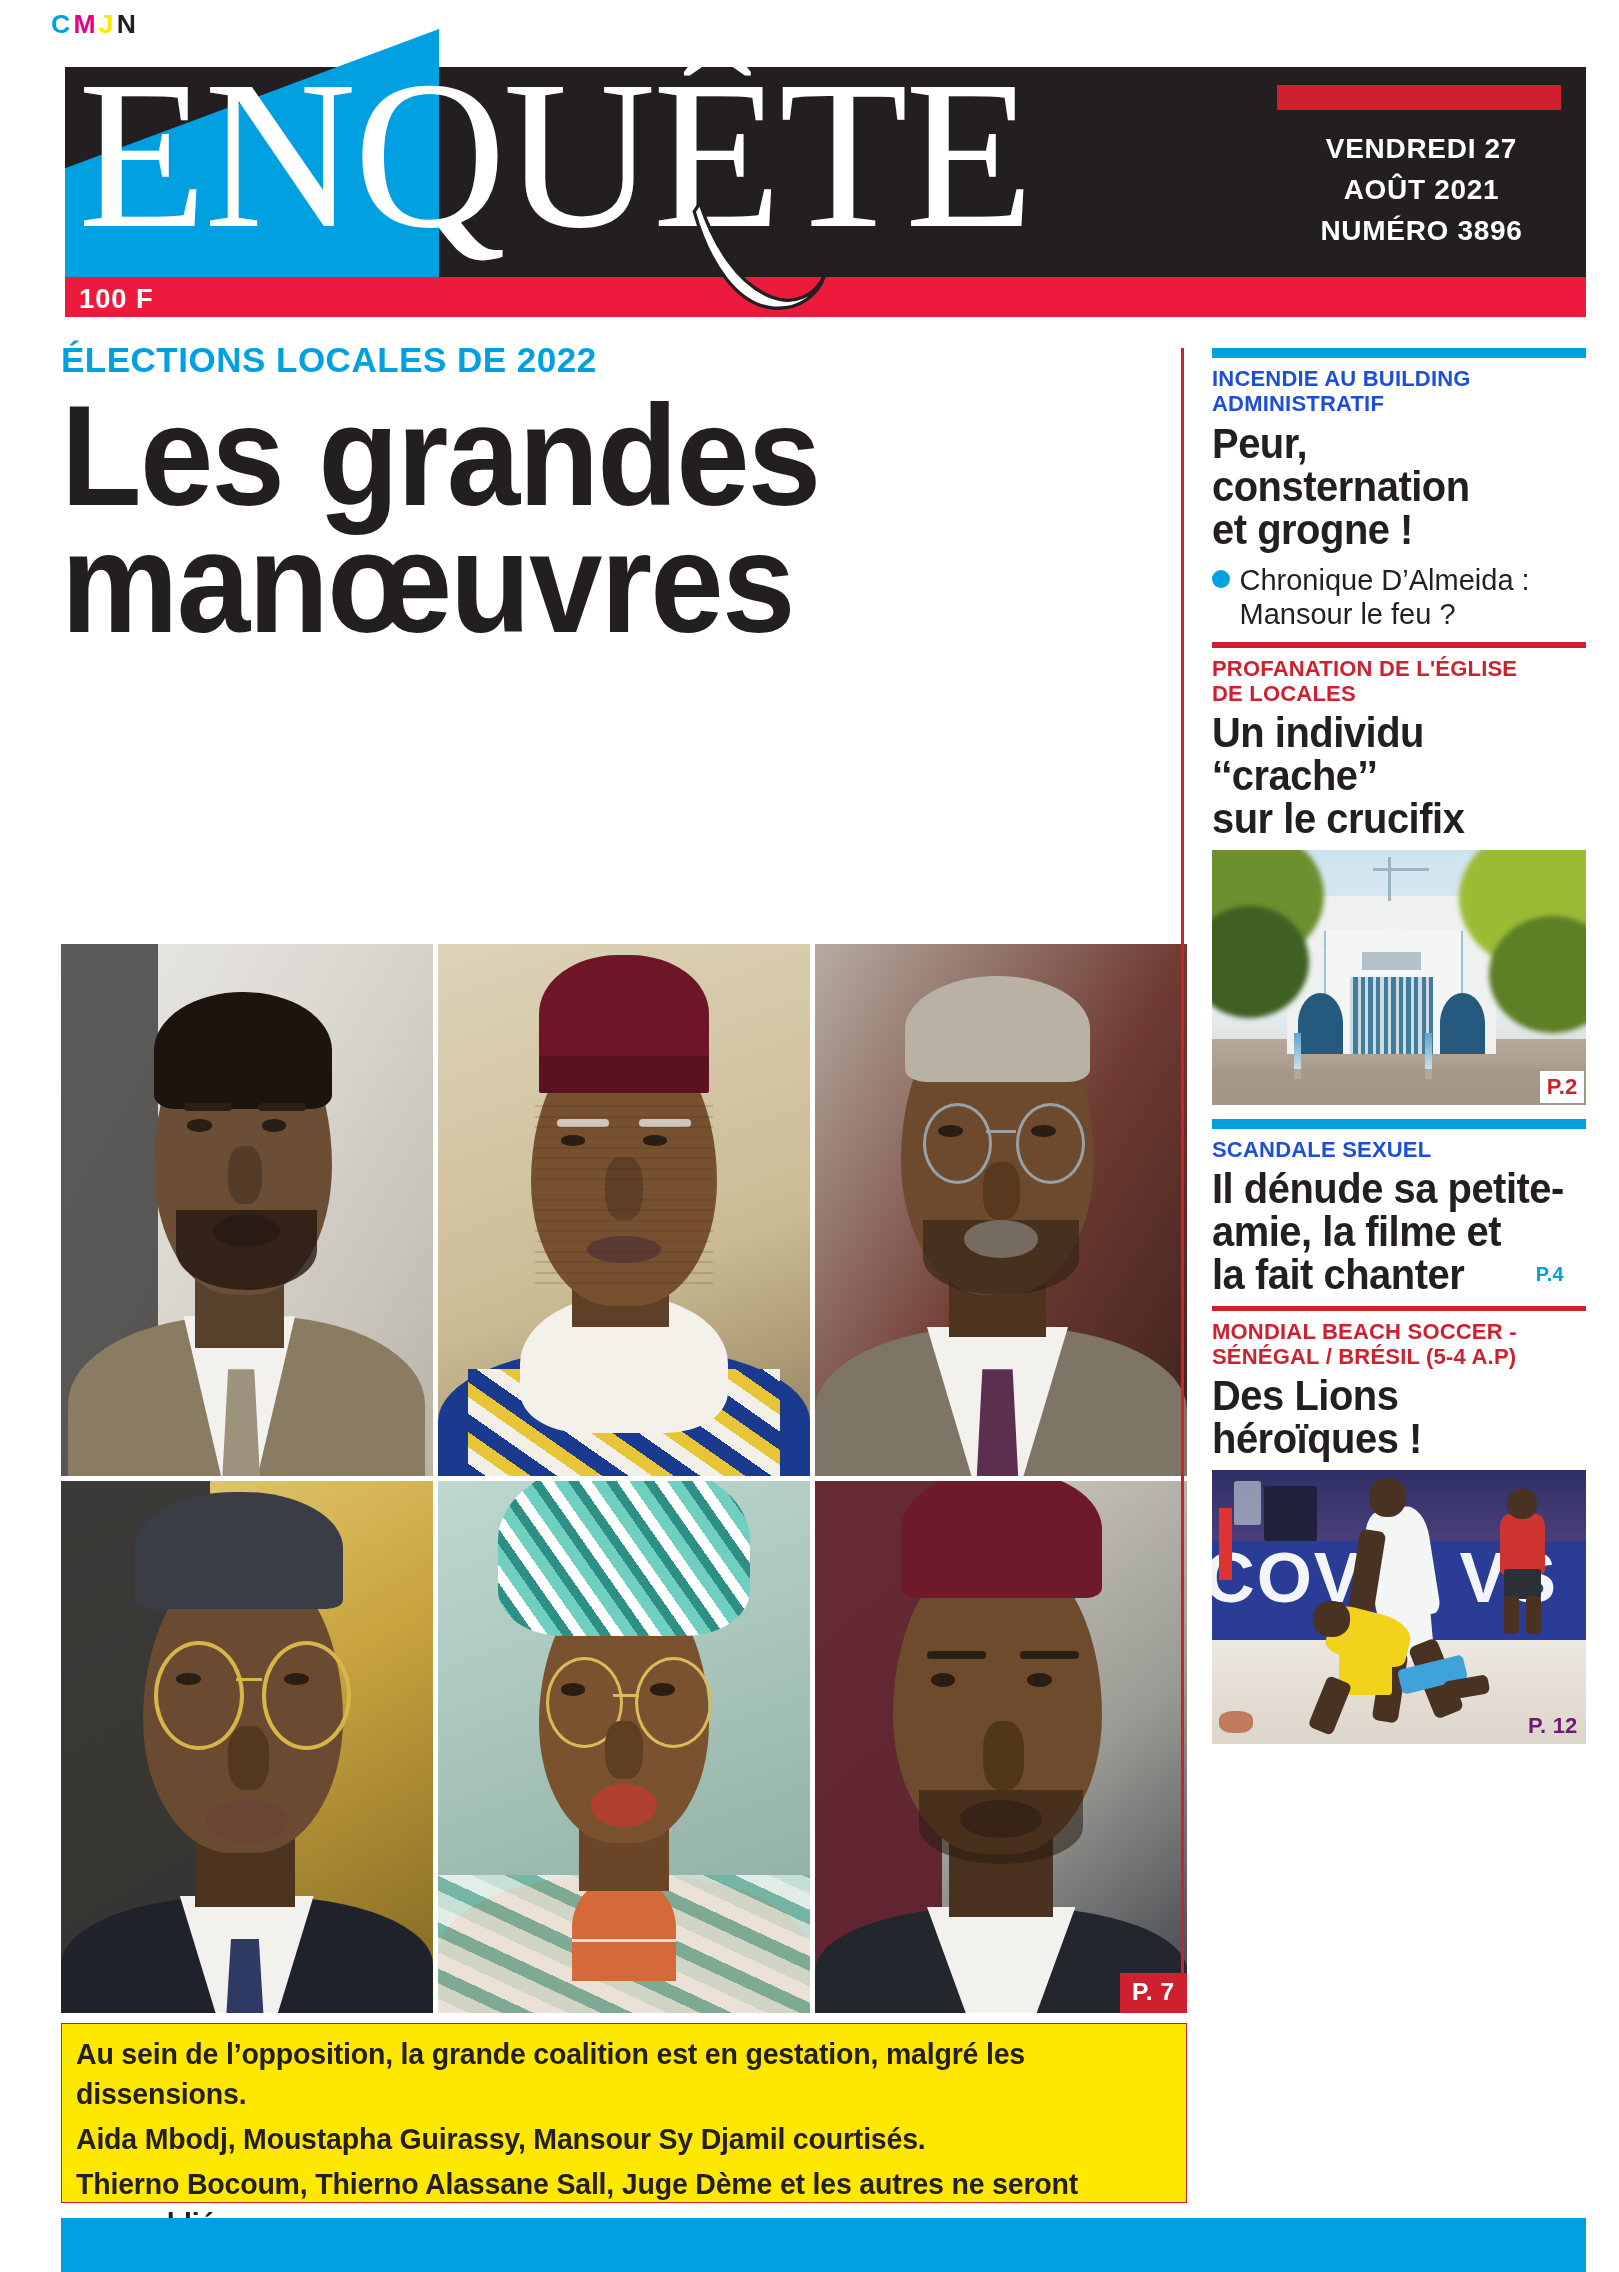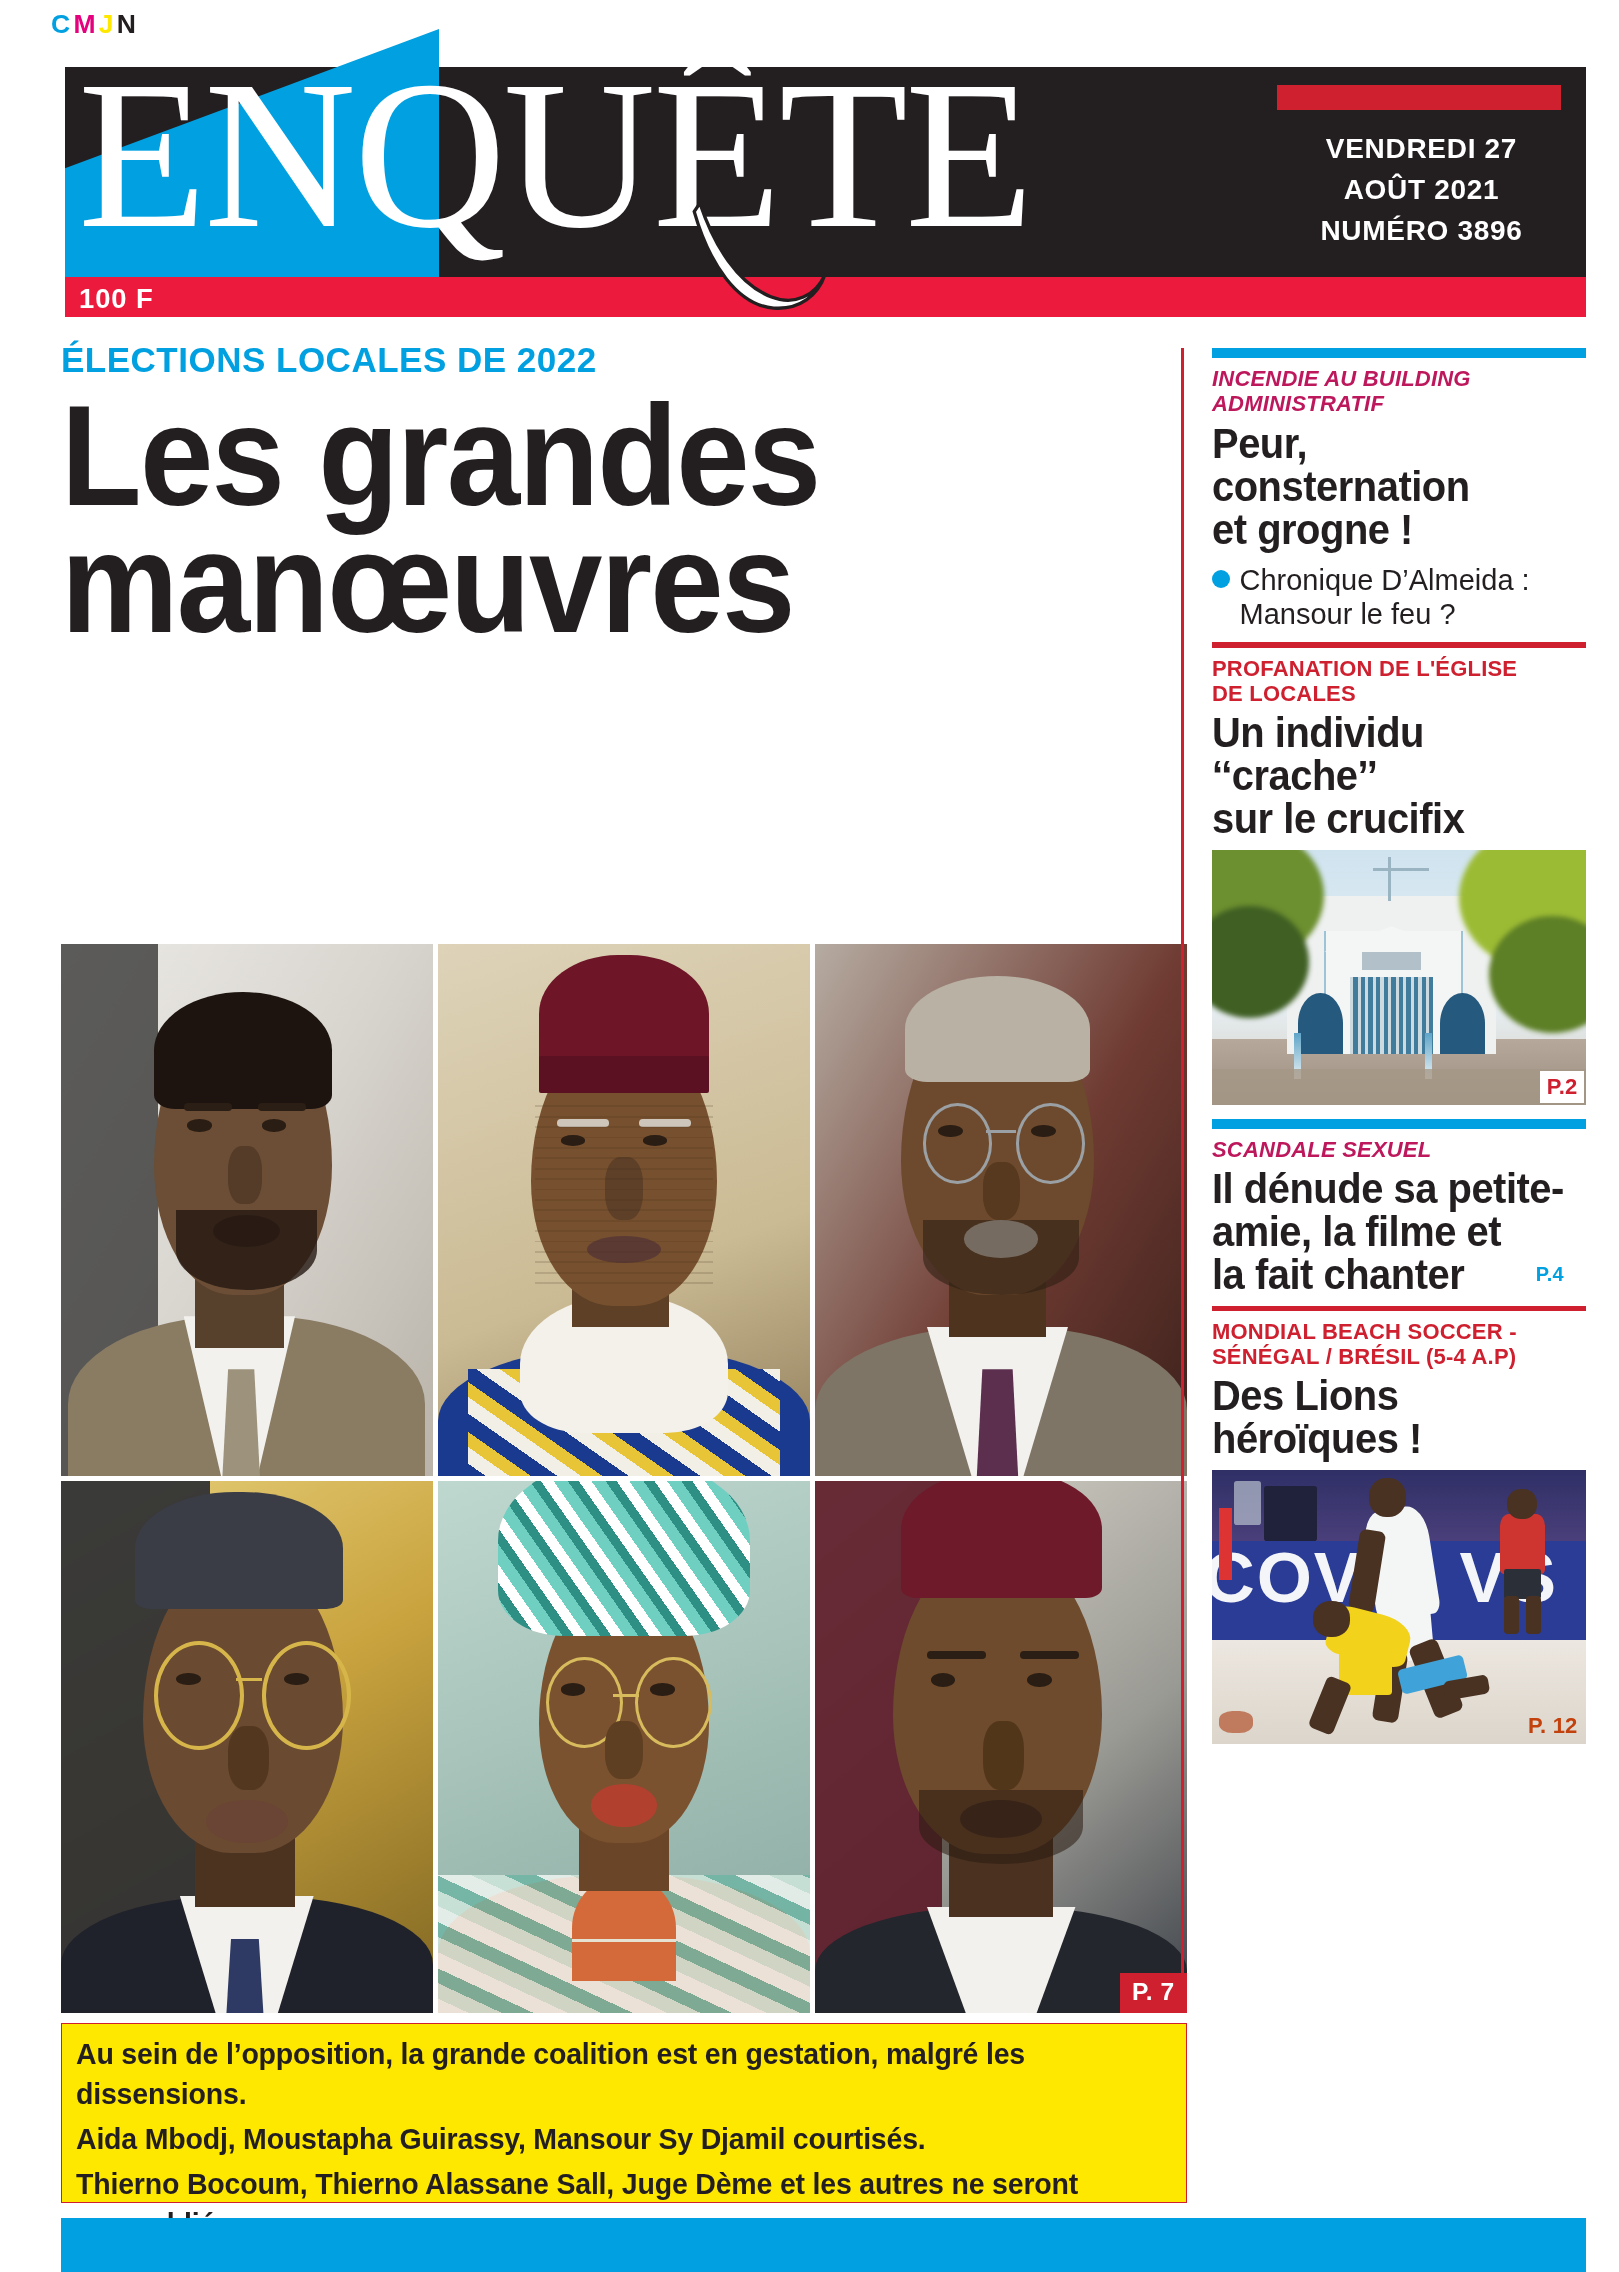--- a/index.html
+++ b/index.html
@@ -81,34 +81,34 @@
   
   .rule-v{position:absolute;left:1181px;top:348px;width:2.8px;height:1662px;background:#cf2030;}
   .sidebar{position:absolute;left:1212px;top:348px;width:374px;}
 
   .sec{position:relative;margin:0 0 0 0;}
   .sec-rule{height:10.4px;width:374px;}
   .sec-rule.cyan{background:#00a0e1;}
   .sec-rule.red{background:#cf2030;height:5.7px;}
   .sec-kicker{font-weight:700;font-size:22px;line-height:25.5px;letter-spacing:0.2px;
               margin:7.6px 0 4.7px 0;}
-  .sec-kicker.cyan{color:#be185d;font-style:italic;}
+  .sec-kicker.cyan{color:#1d4ed8;}
   .sec-kicker.red{color:#cf2030;}
   .sec-head{color:#231f20;font-weight:800;font-size:42px;line-height:43px;
             letter-spacing:-0.5px;margin:0 0 9.5px 0;
             font-family:"Liberation Sans Narrow","Liberation Sans",sans-serif;
             transform:scaleX(0.95);transform-origin:left top;}
   .sec-head .ln{display:block;}
 
   .sec-photo{position:relative;width:374px;overflow:hidden;background:#cfd6da;}
   .pbadge{position:absolute;right:1.9px;bottom:1.9px;font-weight:700;font-size:22px;
           padding:2.8px 6.6px;letter-spacing:0.2px;z-index:8;}
   .pbadge.cyan{color:#00a0e1;background:#ffffff;}
   .pbadge.red{color:#cf2030;background:#ffffff;}
-  .pbadge.redfloat{color:#c2410c;background:transparent;}
+  .pbadge.redfloat{color:#701a75;background:transparent;}
 
   .bullet-item{display:flex;align-items:flex-start;gap:9.5px;margin:12.3px 0 11.4px 0;}
   .bdot{flex:0 0 auto;width:18px;height:18px;border-radius:50%;background:#00a0e1;margin-top:6.6px;}
   .btext{color:#231f20;font-size:29px;line-height:34px;font-weight:400;
          font-family:"Liberation Sans Narrow","Liberation Sans",sans-serif;}
   .btext .ln{display:block;}
 
   
   .scene{position:absolute;inset:0;}
 

